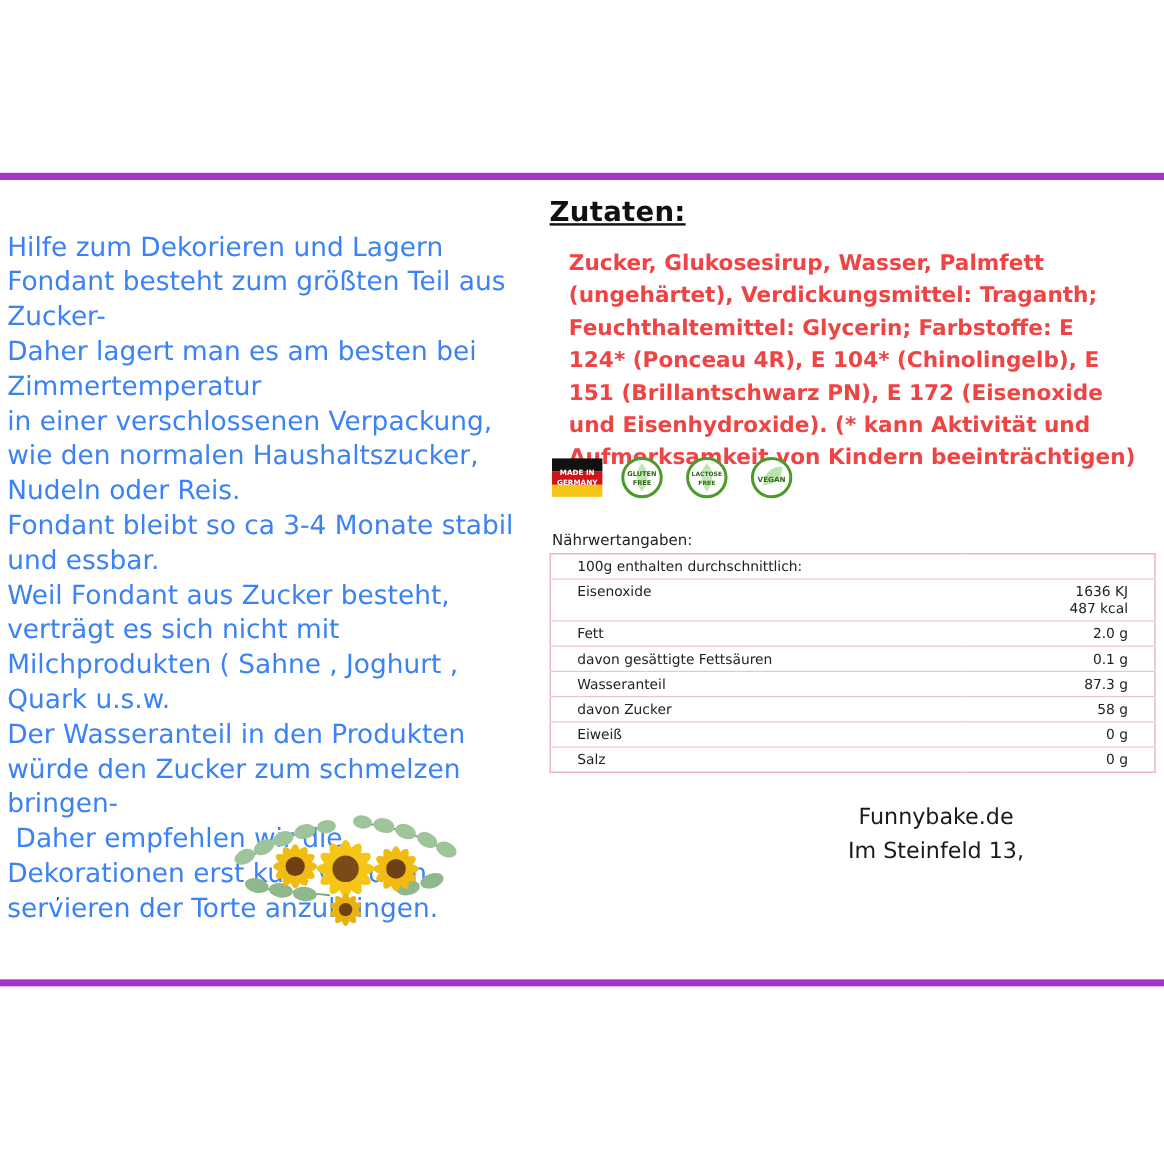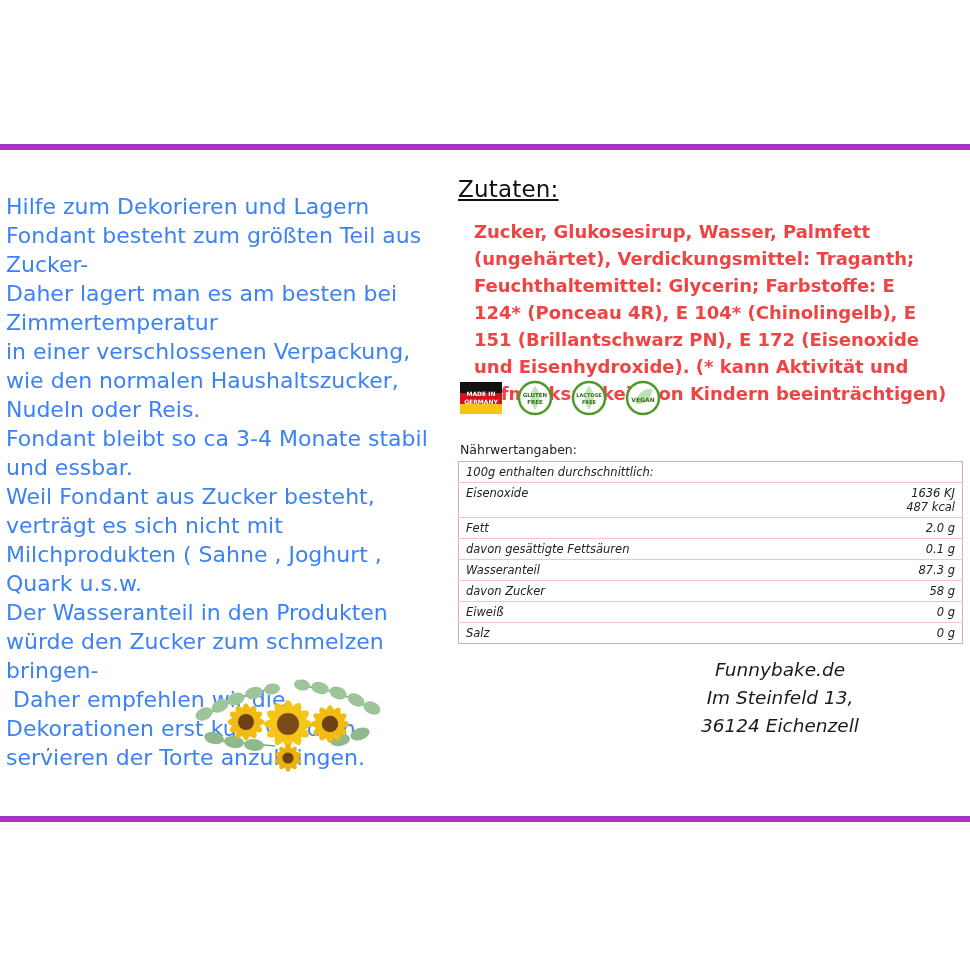--- a/index.html
+++ b/index.html
@@ -69,24 +69,24 @@
 
   
   .right-col {
     position: absolute;
     left: 458px;
     top: 14px;
     width: 505px;
   }
   .ingredients-title {
     font-size: 23px;
-    font-weight: normal;
+    font-weight: bold;
     color: #111;
     text-decoration: underline;
-    margin: 12px 0 8px 0;
+    margin: 0 0 8px 0;
     letter-spacing: .2px;
   }
   .ingredients-body {
     font-size: 18px;
     line-height: 27px;
     color: #ef4444;
     margin: 16px;
     white-space: pre-wrap;
     font-weight: bold;
   }
@@ -121,44 +121,42 @@
   }
   table.nutri {
     width: 505px;
     border-collapse: collapse;
     font-size: 11.5px;
     color: #222;
     border: 1px solid #e7a8b6;
   }
   table.nutri td {
     border-top: 1px solid #f0c3cd;
-    padding: 3px 7px;
+    padding: 3px 22px;
     vertical-align: top;
     line-height: 14px;
-    font-style: italic;
   }
   table.nutri tr:first-child td { border-top: none; }
   table.nutri td.val {
     text-align: right;
     white-space: pre-line;
   }
   td.indent { padding-left: 16px; }
   .row-head td { font-size: 11.5px; }
 
   
   .address {
     position: absolute;
     left: 600px;
-    top: 506px;
+    top: 518px;
     width: 360px;
     text-align: center;
     font-size: 18.5px;
     line-height: 28px;
     color: #1a1a1a;
-    font-style: italic;
   }
   .address div { white-space: nowrap; }
 </style>
 </head>
 <body>
 
 <div class="bar bar-top"></div>
 <div class="bar bar-bottom"></div>
 
 <div class="page">
@@ -328,16 +326,15 @@
         <td>Salz</td>
         <td class="val">0 g</td>
       </tr>
     </tbody>
       </table>
   </div>
 
   <div class="address">
     <div>Funnybake.de</div>
     <div>Im Steinfeld 13,</div>
-    <div>36124 Eichenzell</div>
   </div>
 
 </div>
 
 </body></html>

